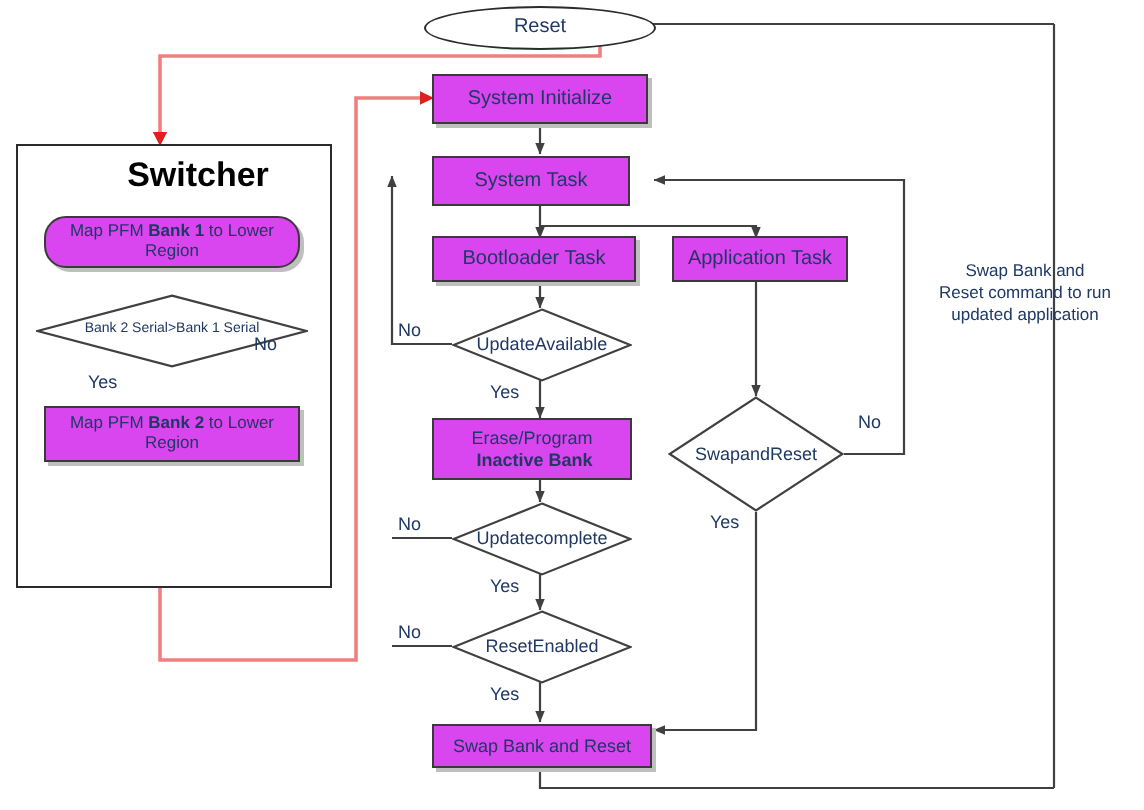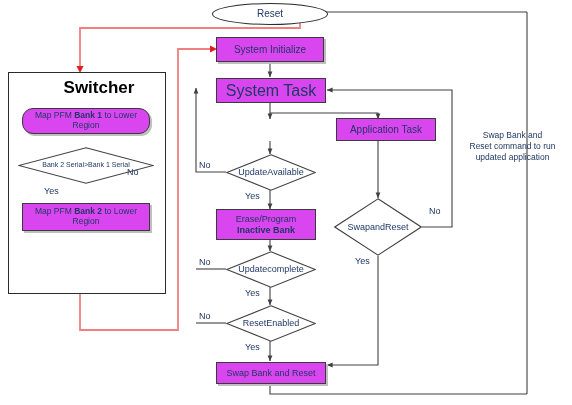--- a/index.html
+++ b/index.html
@@ -122,38 +122,39 @@
       <span>Map PFM </span><b>Bank 2</b><span> to Lower</span><br>
       <span>Region</span>
     </div>
   </div>
 
 
   <div class="node ellipse" style="left:212px;top:3px;width:116px;height:22px;font-size:10px;">Reset</div>
 
   <div class="node box" style="left:216px;top:37px;width:108px;height:25px;font-size:10px;">System Initialize</div>
 
-  <div class="node box noshadow" style="left:216px;top:78px;width:110px;height:25px;font-size:16px;">System Task</div>
-
-
-  <div class="node box noshadow" style="left:336px;top:118px;width:100px;height:23px;font-size:10px;">Application Task</div>
+  <div class="node box noshadow" style="left:216px;top:78px;width:99px;height:25px;font-size:10px;">System Task</div>
+
+  <div class="node box" style="left:216px;top:118px;width:102px;height:23px;font-size:10px;">Bootloader Task</div>
+
+  <div class="node box noshadow" style="left:336px;top:118px;width:88px;height:23px;font-size:10px;">Application Task</div>
 
   <div class="dia-wrap" style="left:226px;top:154px;width:90px;height:37px;">
     <svg width="90" height="37" viewBox="0 0 90 37">
       <polygon points="45,0.8 89.2,18.5 45,36.2 0.8,18.5" fill="#fff" stroke="#404040" stroke-width="1.1"></polygon>
     </svg>
     <div class="dia-label" style="font-size:9px;">
       <span>Update</span>
       <span>Available</span>
     </div>
   </div>
   <div class="edge-label" style="left:199px;top:160px;font-size:9px;">No</div>
   <div class="edge-label" style="left:245px;top:191px;font-size:9px;">Yes</div>
 
-  <div class="node box noshadow" style="left:216px;top:209px;width:100px;height:31px;font-size:9px;">
+  <div class="node box noshadow" style="left:216px;top:209px;width:100px;height:31px;font-size:9px;text-align:right;">
     <div>
       <span>Erase/Program</span><br>
       <b>Inactive Bank</b>
     </div>
   </div>
 
   <div class="dia-wrap" style="left:226px;top:251px;width:90px;height:37px;">
     <svg width="90" height="37" viewBox="0 0 90 37">
       <polygon points="45,0.8 89.2,18.5 45,36.2 0.8,18.5" fill="#fff" stroke="#404040" stroke-width="1.1"></polygon>
     </svg>

